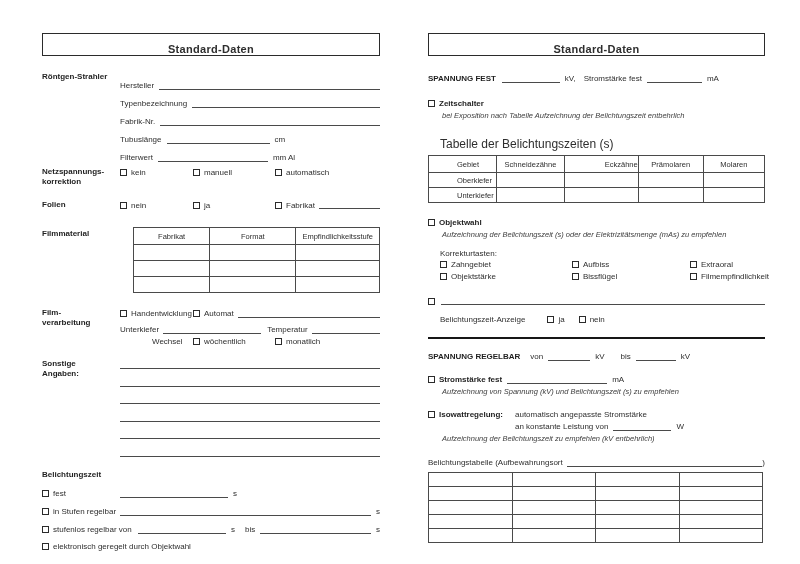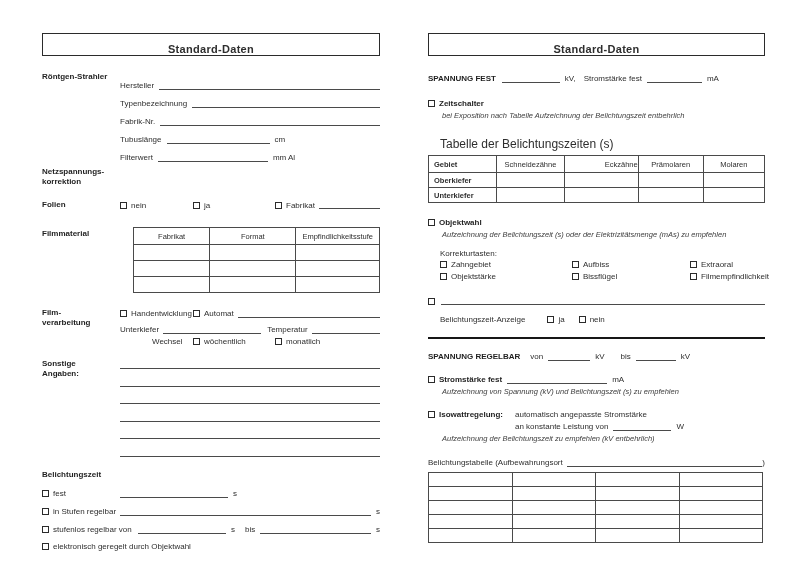--- a/index.html
+++ b/index.html
@@ -27,21 +27,21 @@
   .opt { display:flex; align-items:center; white-space:nowrap; }
   .ow1 { width:73px; flex:none; } .ow2 { width:82px; flex:none; }
   table { border-collapse:collapse; }
   th,td { border:1px solid #4a4a4a; font-size:7.5px; font-weight:normal; }
   .ftable { margin-left:13px; width:247px; margin-top:4px; }
   .ftable th { height:17px; text-align:center; }
   .ftable td { height:16px; }
   .ztable { width:100%; margin-top:4px; }
   .ztable th { height:17px; text-align:center; }
   .ztable td, .ztable .rowlbl { height:15px; }
-  .ztable .gebiet, .ztable .rowlbl { text-align:left; padding-left:5px;font-weight:bold; }
+  .ztable .gebiet, .ztable .rowlbl { text-align:left; padding-left:28px; }
   .btable { width:335px; margin-top:5px; }
   .btable td { height:14px; }
   .sline { border-bottom:1px solid #4a4a4a; height:17.5px; }
   .divider { border-top:2.5px solid #161616; margin:13px 0 0 0; }
   .ind { margin-left:12px; }
   .krow { display:flex; align-items:center; height:12px; font-size:8px; }
   .kc1 { width:132px; flex:none; } .kc2 { width:118px; flex:none; }
   .note { margin-left:14px; margin-top:3px; }
 </style>
 </head>
@@ -79,20 +79,36 @@
         <span class="sfx">mm Al</span>
       </div>
     </div>
   </div>
 
   <div class="sect" style="margin-top:5px;">
     <div class="lbl">
       <div>Netzspannungs-</div>
       <div>korrektion</div>
     </div>
+    <div class="fields">
+      <div class="row mid" style="height:10px;">
+        <span class="opt ow1">
+          <span class="cb"></span>
+          <span>kein</span>
+        </span>
+        <span class="opt ow2">
+          <span class="cb"></span>
+          <span>manuell</span>
+        </span>
+        <span class="opt">
+          <span class="cb"></span>
+          <span>automatisch</span>
+        </span>
+      </div>
+    </div>
   </div>
 
   <div class="sect" style="margin-top:14px;">
     <div class="lbl">Folien</div>
     <div class="fields">
       <div class="row mid" style="height:10px;">
         <span class="opt ow1">
           <span class="cb"></span>
           <span>nein</span>
         </span>

